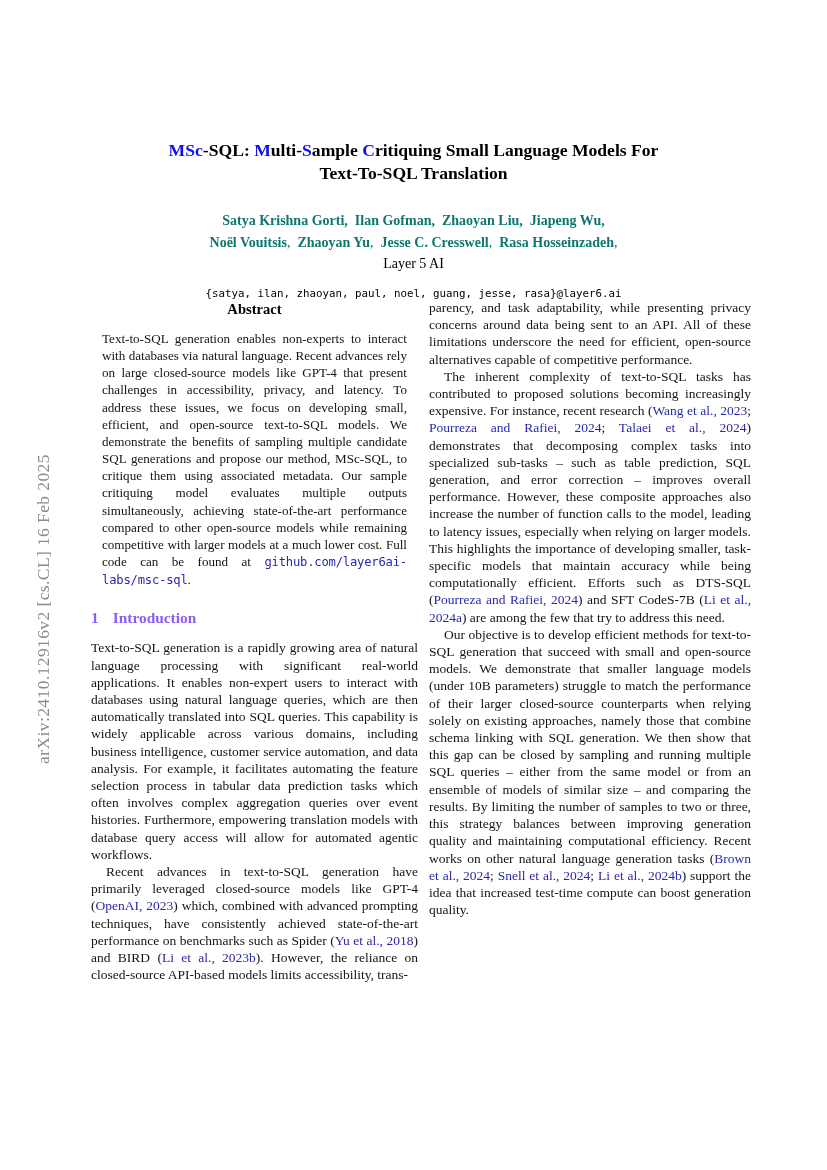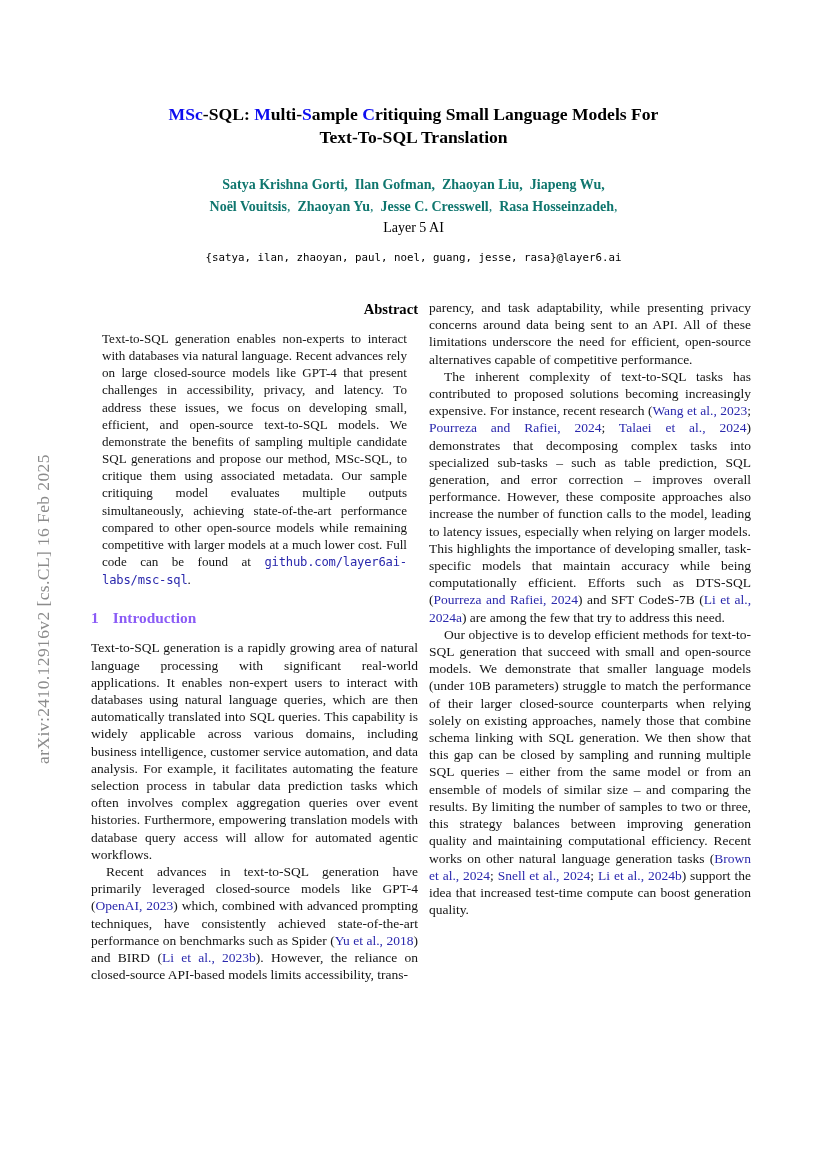--- a/index.html
+++ b/index.html
@@ -8,32 +8,32 @@
     font-family:"Liberation Serif",serif;color:#141414;overflow:hidden;
   }
   
   .watermark{
     position:absolute;top:609px;left:43px;
     transform:translate(-50%,-50%) rotate(-90deg);
     white-space:nowrap;font-size:17.5px;letter-spacing:.4px;
     color:var(--watermark_gray,#8b8b8b);
   }
   .head{padding-top:103px;text-align:center;}
-  .title{font-size:17.6px;font-weight:bold;line-height:23px;color:#000;}
+  .title{font-size:17.6px;font-weight:bold;line-height:23px;color:#000;margin-top:36px;}
   .acc{color:var(--accent_blue,#0e0ef0);}
   .authors-block{margin-top:25px;}
   .aline{font-size:14px;line-height:21.5px;white-space:pre-wrap;color:#0f766e;}
   .allbold{font-weight:bold;}
   .b{font-weight:bold;}
   .affil{font-size:14px;line-height:20px;margin-top:1px;color:#000;}
   .emails{font-family:"DejaVu Sans Mono",monospace;font-size:10.8px;margin-top:13px;color:#000;}
   .cols{position:absolute;top:299px;left:91px;display:flex;gap:11px;}
   .colL{width:327px;}
   .colR{width:322px;}
-  .abs-head{font-size:14.6px;font-weight:bold;text-align:right;margin:2px 0 12px 0;color:#000;}
+  .abs-head{font-size:14.6px;font-weight:bold;text-align:center;margin:2px 0 12px 0;color:#000;}
   .abs-body{margin:0 11px;font-size:13.1px;line-height:17.15px;text-align:justify;}
   .sec-head{font-size:15.4px;font-weight:bold;margin:20px 0 12px 0;color:#8b5cf6;}
   .sec-num{display:inline-block;margin-right:14px;}
   .body-p{font-size:13.5px;line-height:17.2px;text-align:justify;margin:0;}
   .indent{text-indent:15px;}
   .cite{color:var(--citation_blue,#2a28ad);}
   .mono{font-family:"DejaVu Sans Mono",monospace;font-size:0.93em;letter-spacing:-0.2px;}
 </style>
 </head>
 <body>

